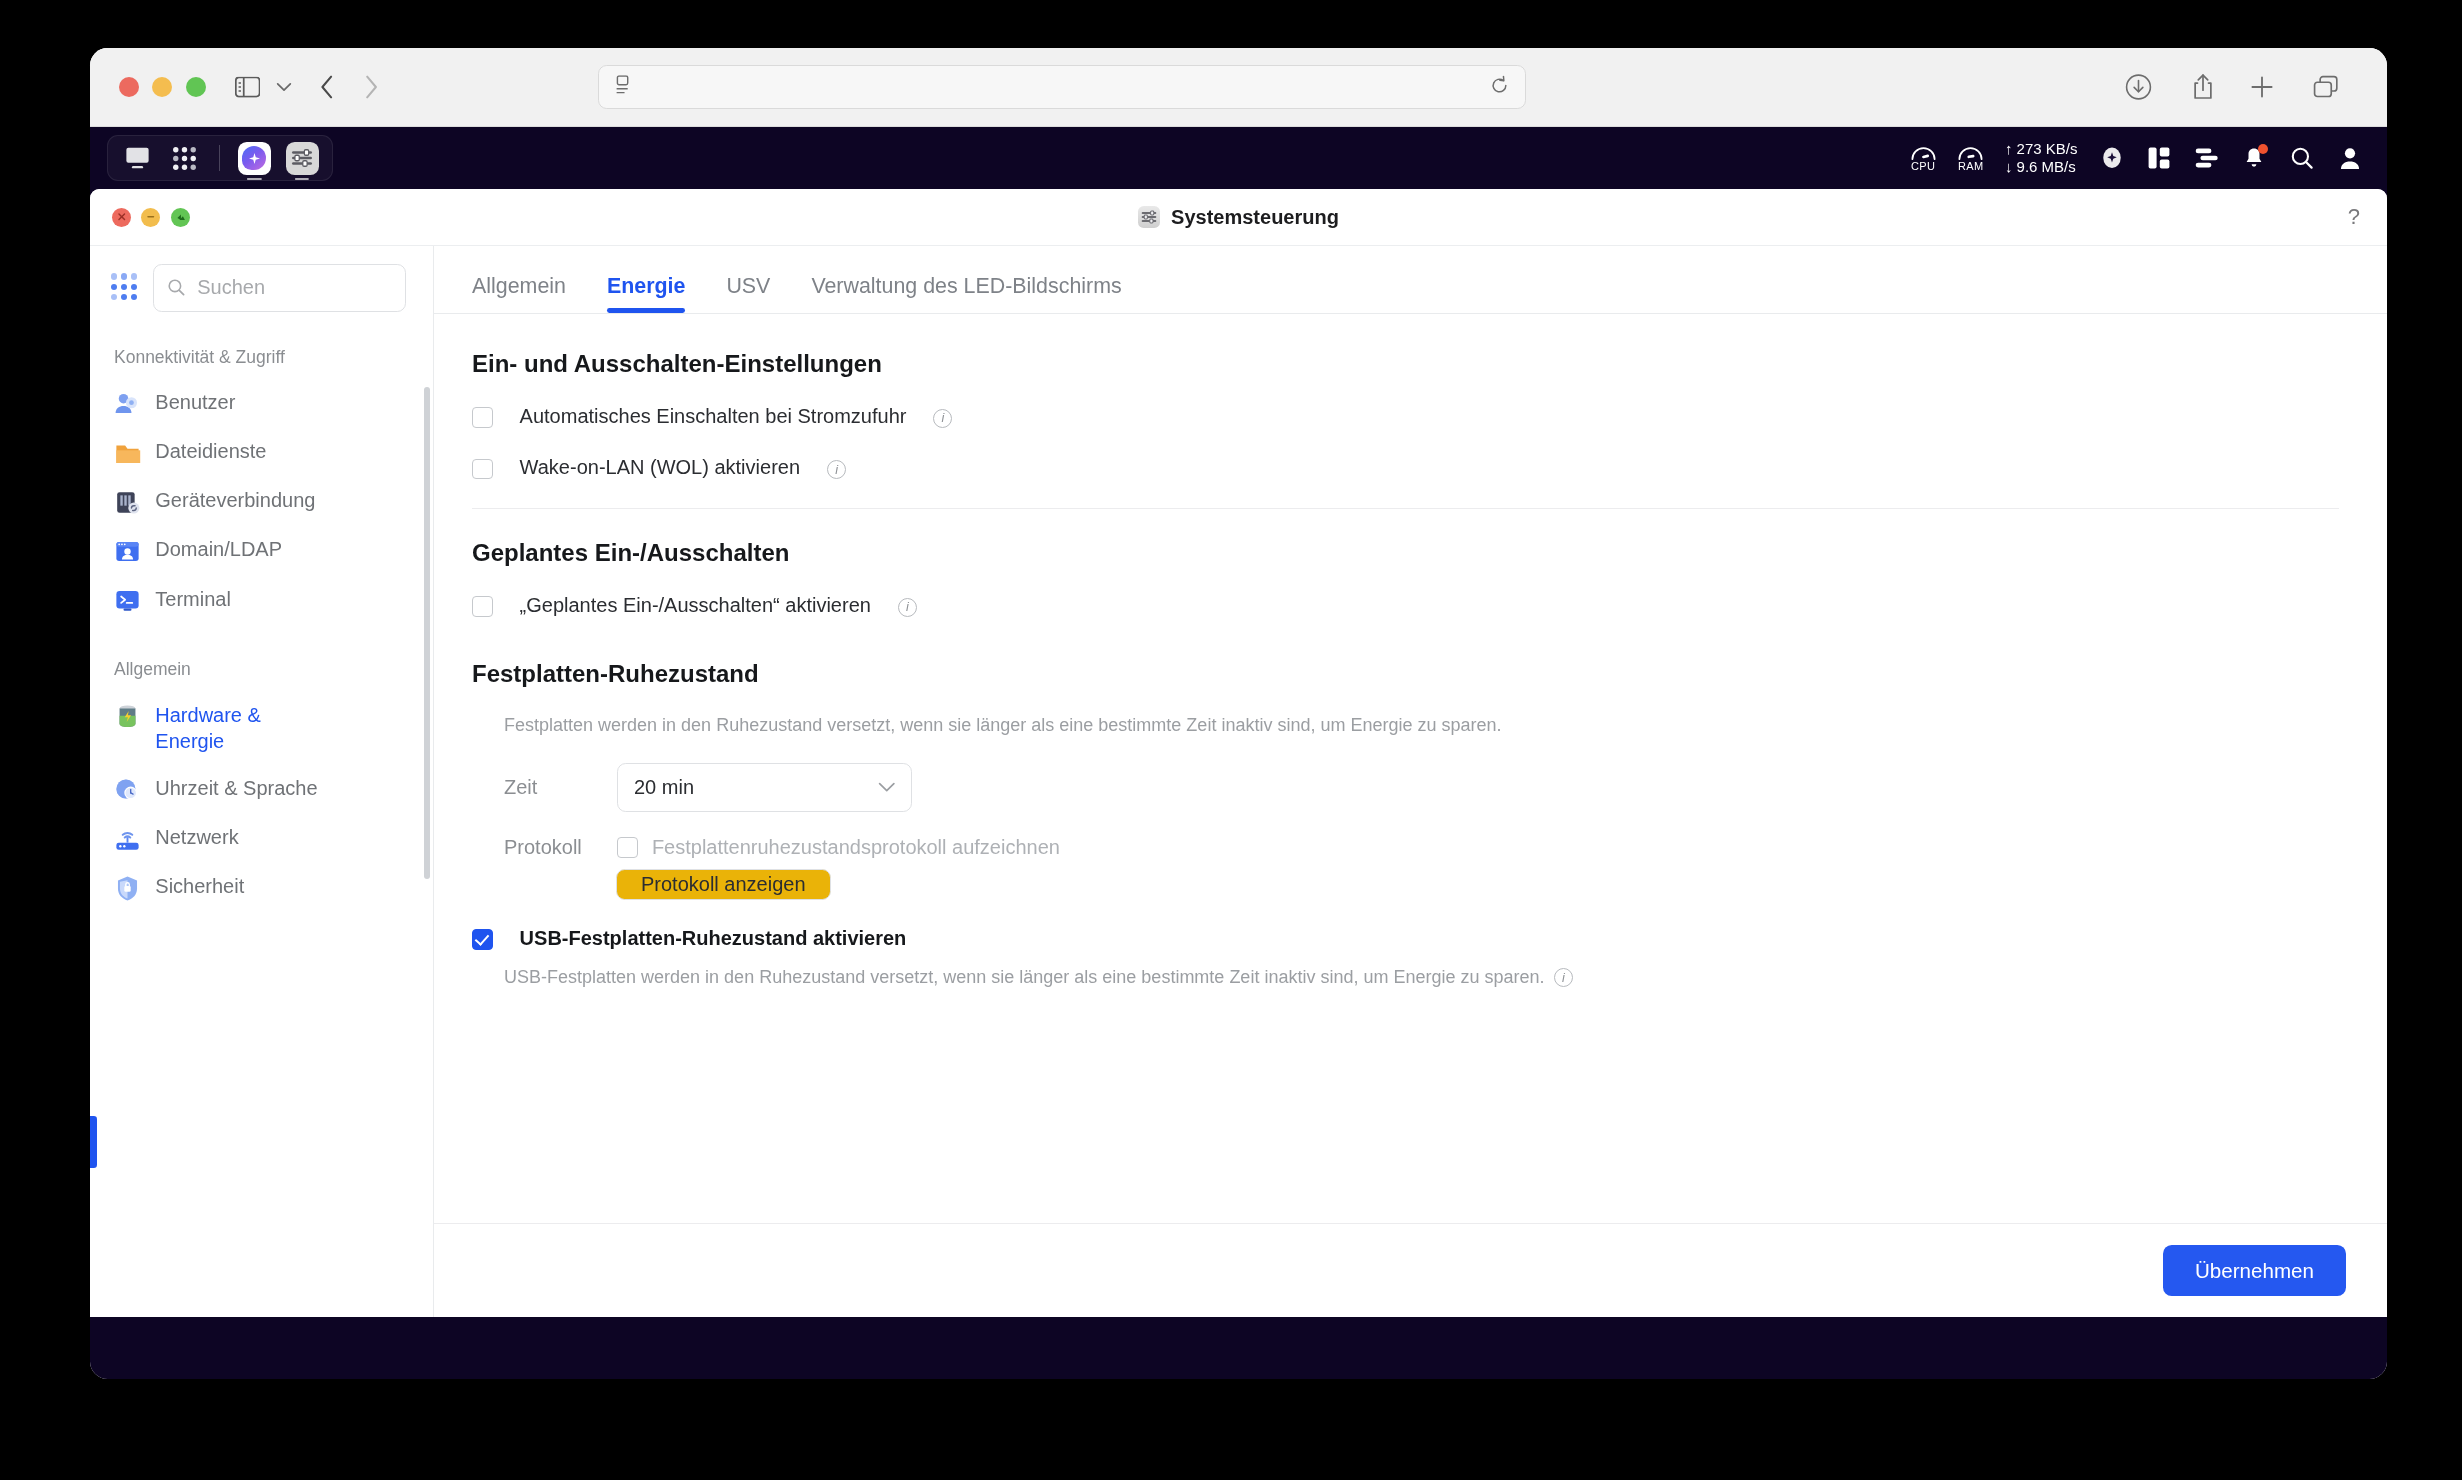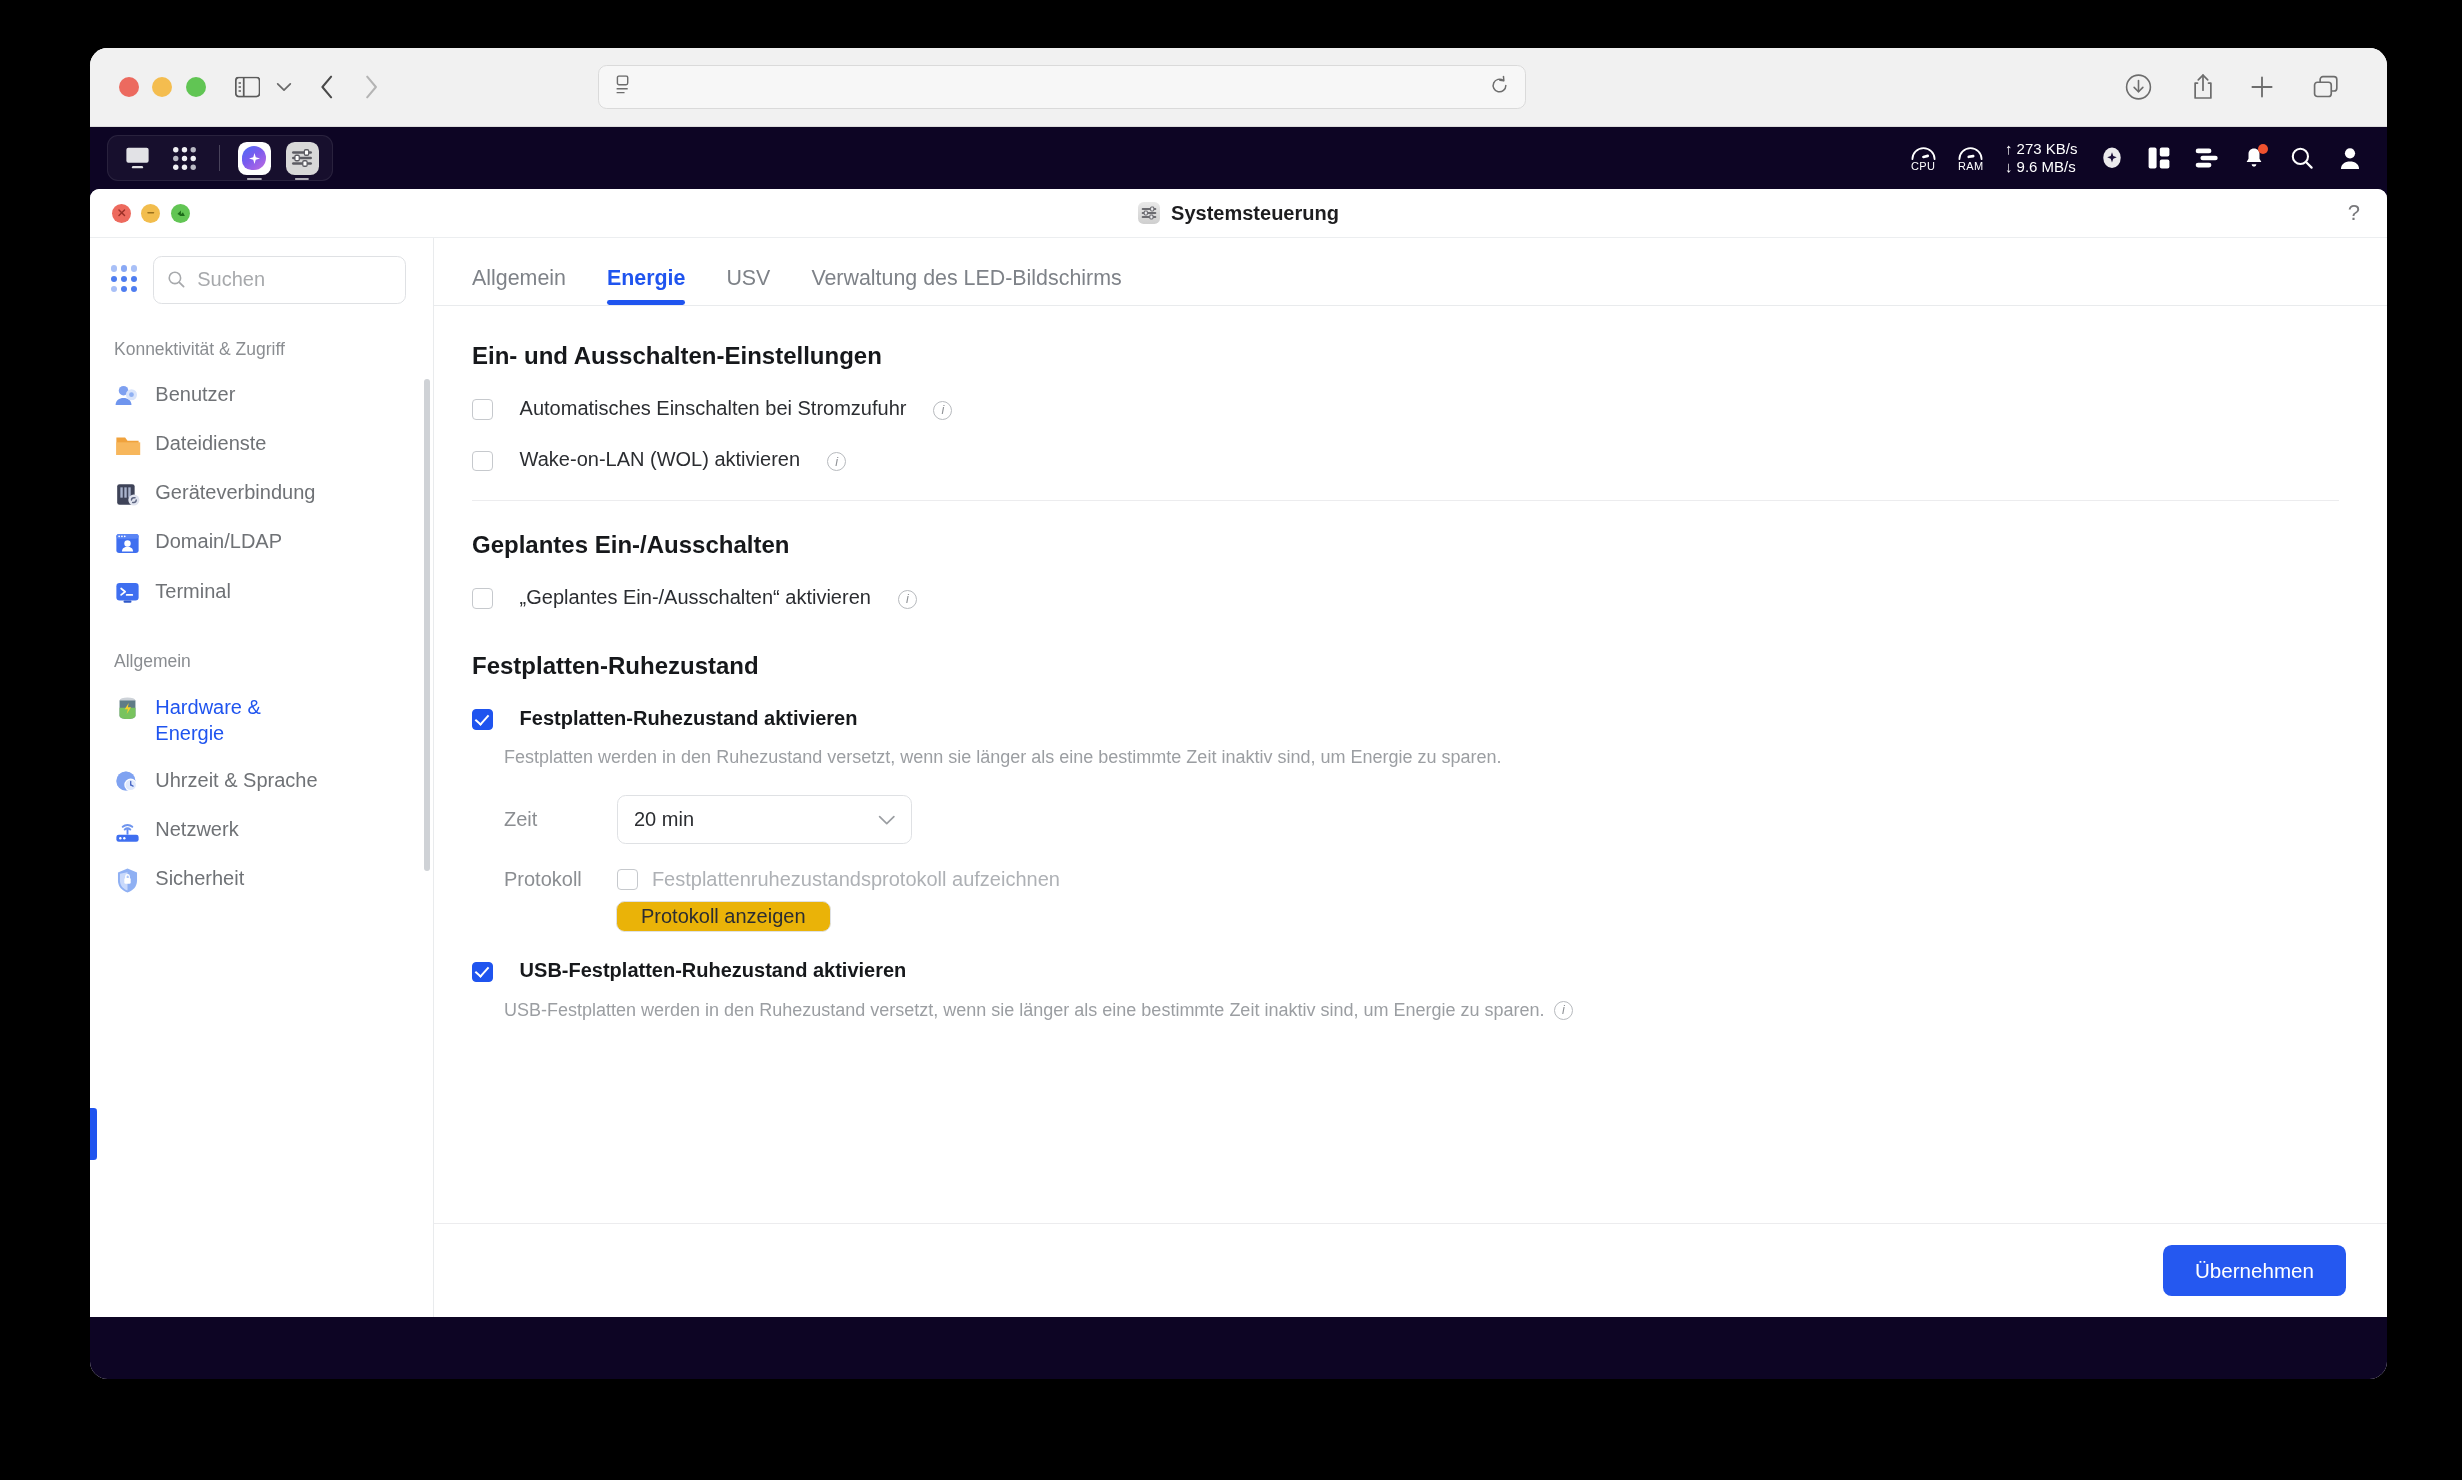--- a/index.html
+++ b/index.html
@@ -109,21 +109,21 @@
     width: 2297px; height: 1128px;
     background: #ffffff;
     border-top-left-radius: 9.5px;
     border-top-right-radius: 9.5px;
     overflow: hidden;
     display: flex; flex-direction: column;
   }
 
   #cp-titlebar {
     position: relative;
-    height: 49px;
+    height: 57px;
     background: #ffffff;
     border-bottom: 0.8px solid #eceef0;
     display: flex; align-items: center;
   }
   .cp-tl { position: absolute; left: 22px; display: flex; gap: 10.3px; align-items: center; }
   .cpdot { width: 19px; height: 19px; border-radius: 50%; display: flex; align-items: center; justify-content: center; }
   .cpdot.red { background: #ed6a5e; }
   .cpdot.yellow { background: #f2bd4d; }
   .cpdot.green { background: #62c554; }
   #cp-title-group { margin: 0 auto; display: flex; align-items: center; gap: 11px; }
@@ -607,24 +607,20 @@
             <div class="sect-title">Geplantes Ein-/Ausschalten</div>
 
             <div class="chk-row">
               <span class="chkbox"></span>
               <span class="chk-label">„Geplantes Ein-/Ausschalten“ aktivieren</span>
               <span class="info-icon">i</span>
             </div>
 
             <div class="sect-title" style="margin-top:43px">Festplatten-Ruhezustand</div>
 
-            <div class="chk-row" style="margin-bottom:17.5px">
-              <span class="chkbox checked"></span>
-              <span class="chk-label bold">Festplatten-Ruhezustand aktivieren</span>
-            </div>
 
             <div class="desc" style="margin-top:0">
               <span>Festplatten werden in den Ruhezustand versetzt, wenn sie länger als eine bestimmte Zeit inaktiv sind, um Energie zu sparen.</span>
             </div>
 
             <div class="form-row">
               <span class="form-label">Zeit</span>
               <div class="select-box">
                 <span class="select-value">20 min</span>
                 <svg width="17.5" height="10.3" viewBox="0 0 22 13">

